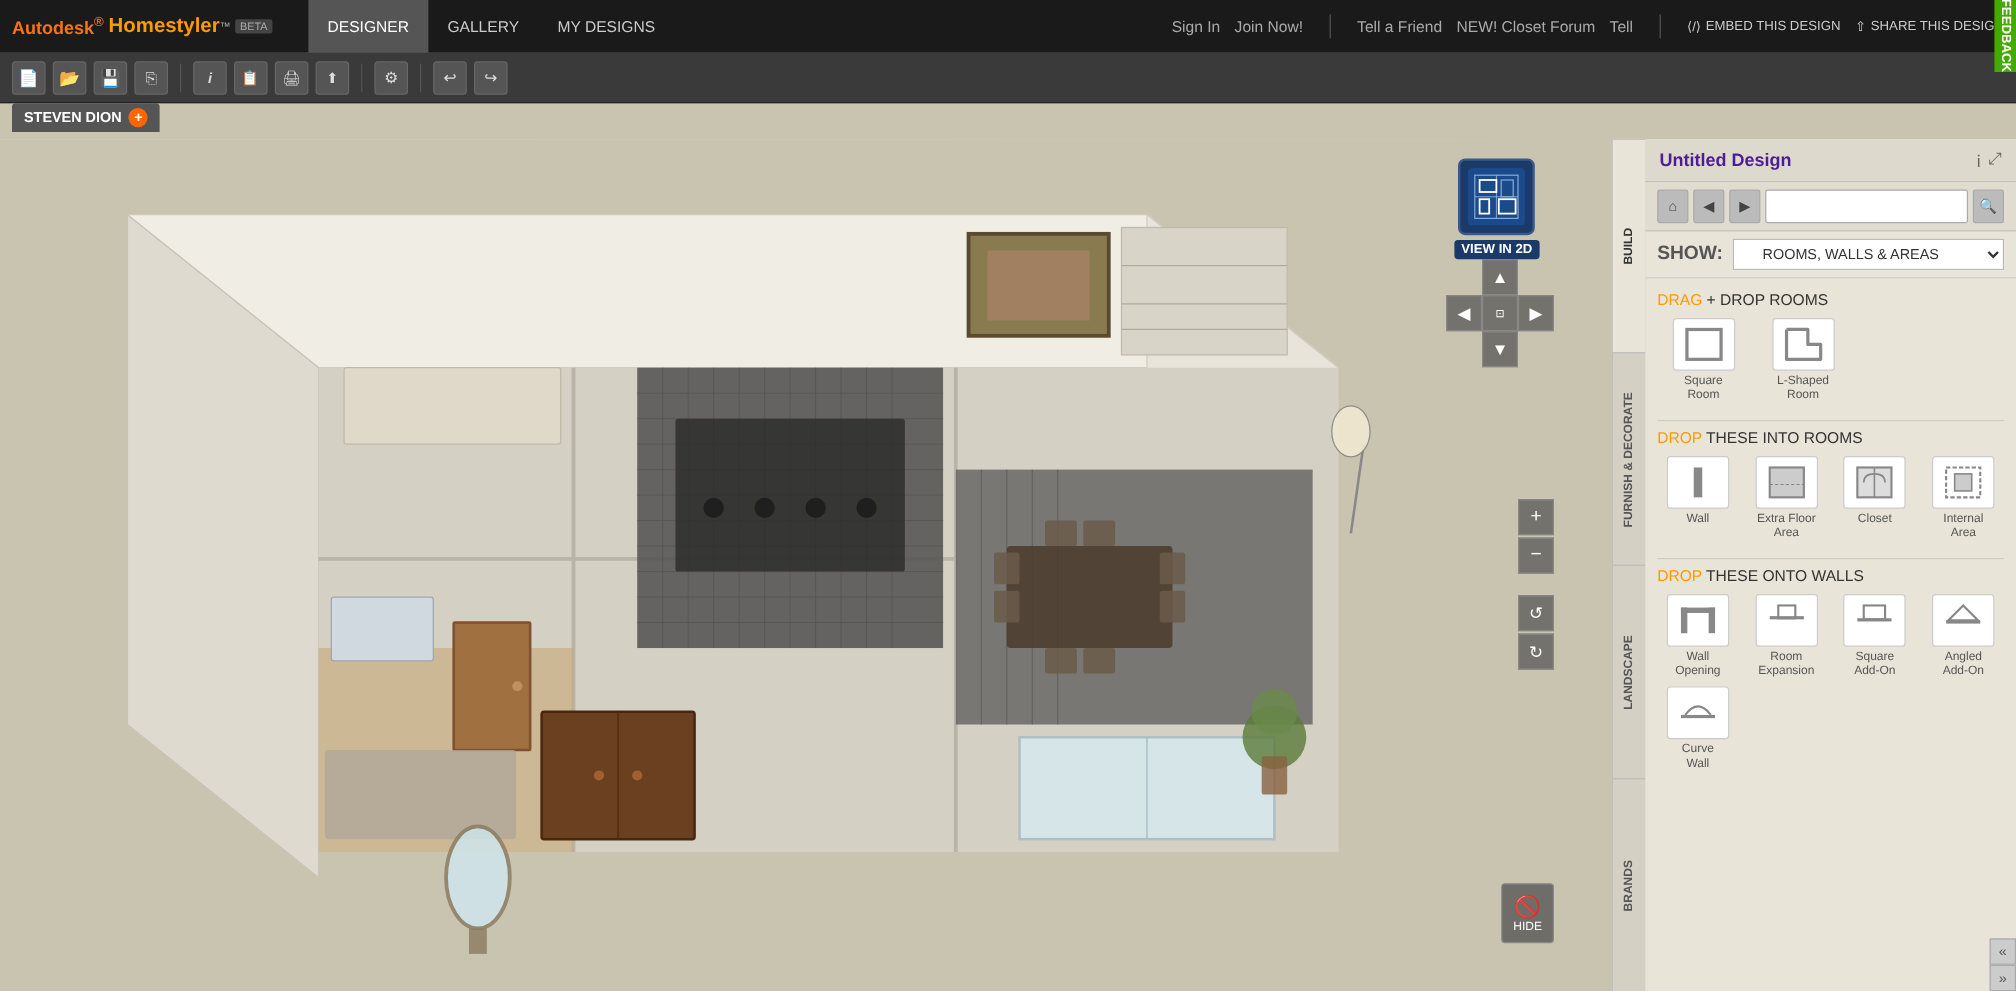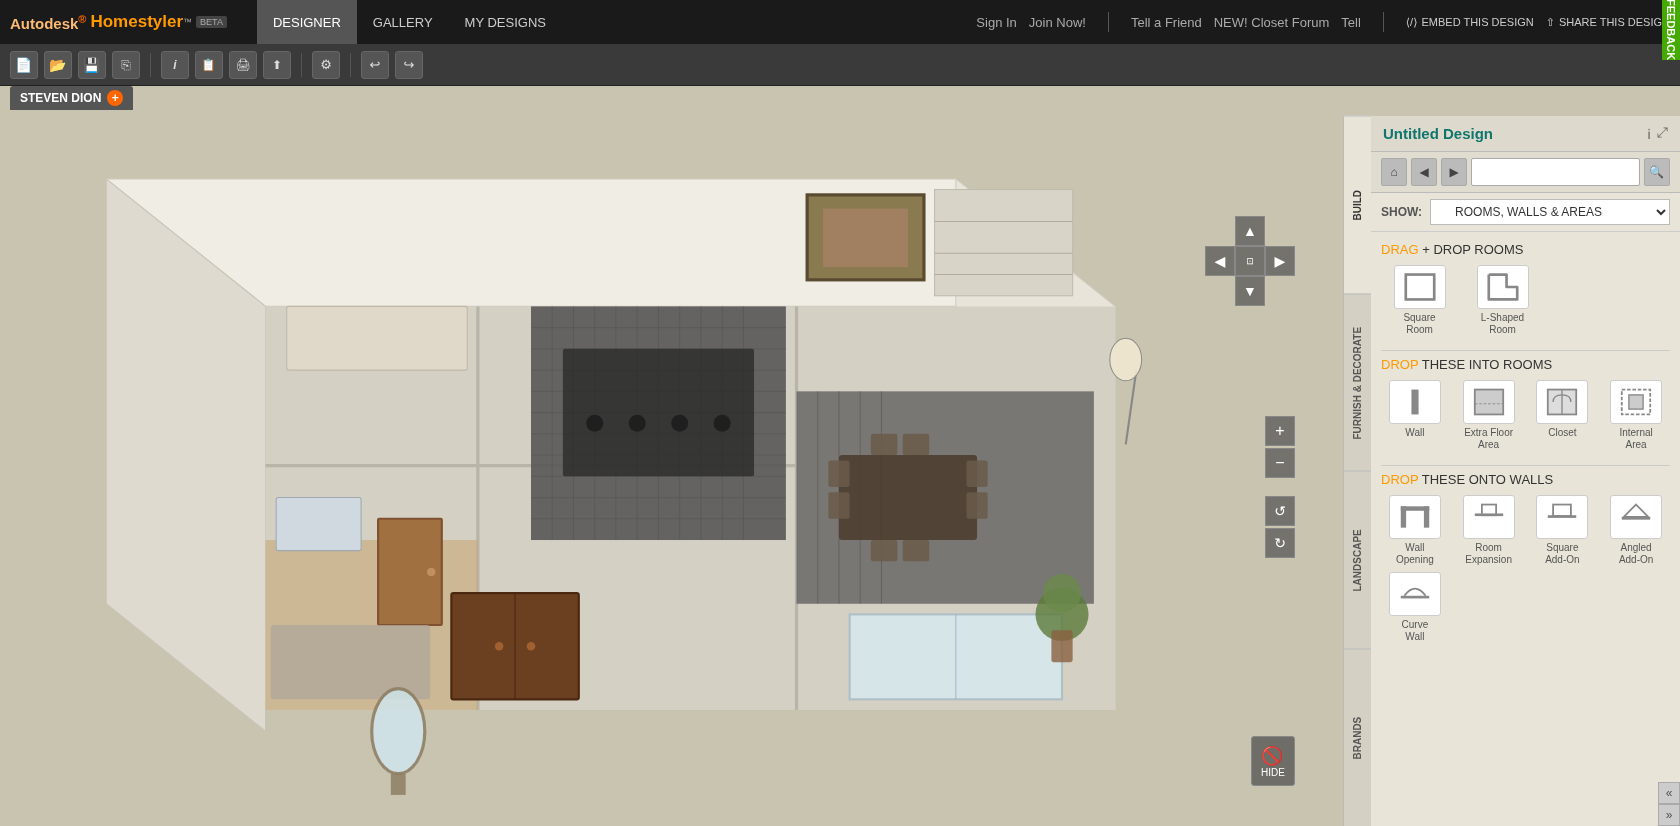--- a/index.html
+++ b/index.html
@@ -6,21 +6,21 @@
     body { width: 1680px; height: 826px; overflow: hidden; font-family: Arial, sans-serif; background: #c8c4b0; }
 
     
     #top-nav {
       width: 100%; height: 44px; background: #1a1a1a;
       display: flex; align-items: center; justify-content: space-between;
       padding: 0 10px; position: relative; z-index: 100;
     }
     #logo-area { display: flex; align-items: center; gap: 0; }
     #logo-autodesk { color: #fff; font-size: 15px; font-weight: bold; }
-    #logo-autodesk span { color: #fdba74; }
+    #logo-autodesk span { color: #f97316; }
     #nav-links { display: flex; align-items: center; gap: 0; margin-left: 20px; }
     .nav-link { color: #ccc; font-size: 13px; padding: 0 16px; cursor: pointer; height: 44px; display: flex; align-items: center; }
     .nav-link.active { background: #555; color: #fff; }
     #top-right { display: flex; align-items: center; gap: 12px; }
     .top-right-link { color: #aaa; font-size: 13px; cursor: pointer; }
     .embed-btn { color: #ccc; font-size: 11px; cursor: pointer; display: flex; align-items: center; gap: 4px; }
     #feedback-tab {
       position: absolute; right: 0; top: 0;
       background: #4a0; color: #fff; font-size: 11px; font-weight: bold;
       writing-mode: vertical-rl; text-orientation: mixed;
@@ -137,21 +137,21 @@
       padding: 8px 2px;
     }
     .vtab.active { background: #e8e4d8; color: #333; }
 
     
     #panel-header {
       padding: 8px 12px; background: #ddd9cc;
       border-bottom: 1px solid #bbb;
       display: flex; align-items: center; justify-content: space-between;
     }
-    #panel-title { font-size: 15px; font-weight: bold; color: #0f766e; }
+    #panel-title { font-size: 15px; font-weight: bold; color: #4c1d95; }
     #panel-icons { display: flex; gap: 6px; }
     .panel-icon { color: #666; font-size: 14px; cursor: pointer; }
 
     
     #panel-toolbar {
       padding: 6px 10px; display: flex; gap: 4px;
       background: #e0dcd0; border-bottom: 1px solid #bbb;
     }
     .panel-tb-btn {
       width: 28px; height: 28px; background: #bbb;
@@ -169,21 +169,21 @@
       border: 1px solid #aaa; border-radius: 2px;
       display: flex; align-items: center; justify-content: center;
       cursor: pointer; font-size: 12px; color: #444;
     }
 
     
     #show-row {
       padding: 6px 10px; display: flex; align-items: center; gap: 8px;
       background: #e8e4d8; border-bottom: 1px solid #ccc;
     }
-    #show-label { font-size: 12px; color: #555; font-weight: bold; }
+    #show-label { font-size: 16px; color: #555; font-weight: bold; }
     #show-select {
       flex: 1; height: 26px; border: 1px solid #bbb;
       background: #fff; font-size: 12px; color: #333;
       padding: 0 20px;
     }
 
     
     #panel-content { flex: 1; overflow-y: auto; padding: 10px; }
 
     
@@ -399,20 +399,35 @@
 
       <ellipse cx="375" cy="600" rx="25" ry="40" fill="#d0e8f0" stroke="#8a7a60" stroke-width="3" opacity="0.8"></ellipse>
       <rect x="368" y="640" width="14" height="20" fill="#8a7a60" opacity="0.8"></rect>
 
       <rect x="260" y="380" width="80" height="50" fill="#d0d8e0" stroke="#a0a8b0" stroke-width="1" rx="2"></rect>
 
       <line x1="1070" y1="260" x2="1060" y2="330" stroke="#888" stroke-width="2"></line>
       <ellipse cx="1060" cy="250" rx="15" ry="20" fill="#f0e8d0" stroke="#888" stroke-width="1" opacity="0.9"></ellipse>
     </svg>
 
+    <div id="view-2d-btn" style="position:absolute;top:10px;right:75px;background:transparent;border:none;display:flex;flex-direction:column;align-items:center;gap:4px;cursor:pointer;">
+      <div style="width:64px;height:64px;background:#1a3a6a;border-radius:6px;display:flex;align-items:center;justify-content:center;border:2px solid #3a5a8a;">
+        <svg width="48" height="48" viewBox="0 0 48 48">
+          <rect width="48" height="48" rx="4" fill="#1a4a8a"></rect>
+          <rect x="6" y="6" width="36" height="36" fill="none" stroke="#88aadd" stroke-width="1"></rect>
+          <line x1="6" y1="24" x2="42" y2="24" stroke="#88aadd" stroke-width="0.8"></line>
+          <line x1="24" y1="6" x2="24" y2="42" stroke="#88aadd" stroke-width="0.8"></line>
+          <rect x="10" y="10" width="14" height="10" fill="none" stroke="#fff" stroke-width="1.5"></rect>
+          <rect x="10" y="26" width="8" height="12" fill="none" stroke="#fff" stroke-width="1.5"></rect>
+          <rect x="26" y="26" width="14" height="12" fill="none" stroke="#fff" stroke-width="1.5"></rect>
+          <rect x="28" y="10" width="10" height="14" fill="none" stroke="#88aadd" stroke-width="1"></rect>
+        </svg>
+      </div>
+      <span style="font-size:11px;font-weight:bold;color:#fff;background:#1a3a6a;padding:2px 6px;border-radius:3px;white-space:nowrap;">VIEW IN 2D</span>
+    </div>
 
     <div style="position:absolute;top:100px;right:75px;">
       <div id="nav-grid">
         <div class="nav-empty"></div>
         <div class="nav-arrow">▲</div>
         <div class="nav-empty"></div>
         <div class="nav-arrow">◀</div>
         <div class="nav-center">⊡</div>
         <div class="nav-arrow">▶</div>
         <div class="nav-empty"></div>

